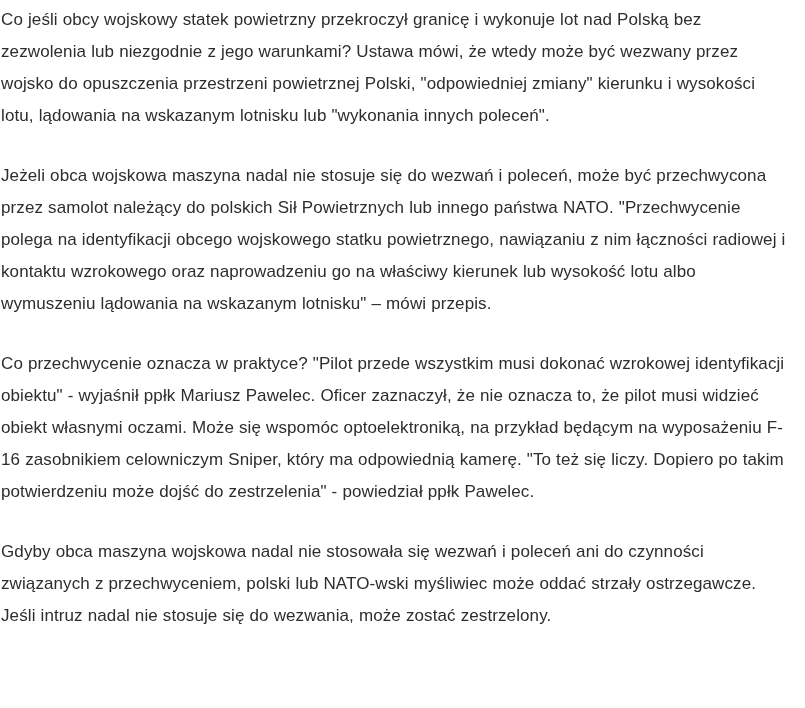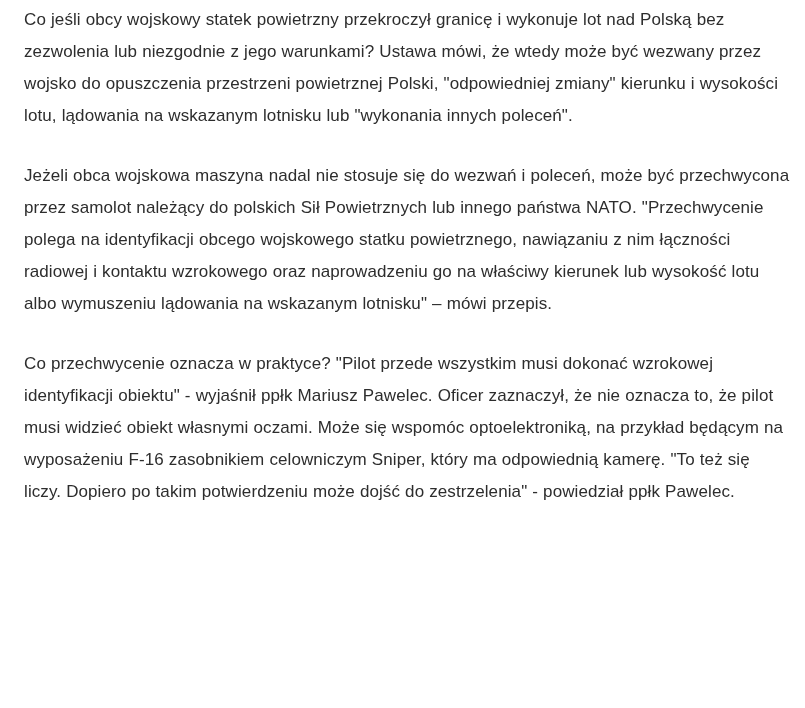--- a/index.html
+++ b/index.html
@@ -10,21 +10,21 @@
   }
   body {
     width: 805px;
     height: 708px;
     overflow: hidden;
     font-family: "Liberation Sans", sans-serif;
   }
   .article-body {
     box-sizing: border-box;
     width: 805px;
-    padding: 0px 14px 0px 24px;
+    padding: 0px 14px 0px 1px;
   }
   .article-body p {
     margin: 0 0 28px 0;
     font-size: 17px;
     line-height: 32px;
     color: #2d2d2d;
     font-weight: 400;
     text-align: left;
     letter-spacing: 0.1px;
     word-spacing: 0.2px;
@@ -36,13 +36,14 @@
     margin-bottom: 0;
   }
 </style>
 </head>
 <body>
 
 <article class="article-body">
   <p>Co jeśli obcy wojskowy statek powietrzny przekroczył granicę i wykonuje lot nad Polską bez zezwolenia lub niezgodnie z jego warunkami? Ustawa mówi, że wtedy może być wezwany przez wojsko do opuszczenia przestrzeni powietrznej Polski, "odpowiedniej zmiany" kierunku i wysokości lotu, lądowania na wskazanym lotnisku lub "wykonania innych poleceń".</p>
   <p>Jeżeli obca wojskowa maszyna nadal nie stosuje się do wezwań i poleceń, może być przechwycona przez samolot należący do polskich Sił Powietrznych lub innego państwa NATO. "Przechwycenie polega na identyfikacji obcego wojskowego statku powietrznego, nawiązaniu z nim łączności radiowej i kontaktu wzrokowego oraz naprowadzeniu go na właściwy kierunek lub wysokość lotu albo wymuszeniu lądowania na wskazanym lotnisku" – mówi przepis.</p>
   <p>Co przechwycenie oznacza w praktyce? "Pilot przede wszystkim musi dokonać wzrokowej identyfikacji obiektu" - wyjaśnił ppłk Mariusz Pawelec. Oficer zaznaczył, że nie oznacza to, że pilot musi widzieć obiekt własnymi oczami. Może się wspomóc optoelektroniką, na przykład będącym na wyposażeniu F-16 zasobnikiem celowniczym Sniper, który ma odpowiednią kamerę. "To też się liczy. Dopiero po takim potwierdzeniu może dojść do zestrzelenia" - powiedział ppłk Pawelec.</p>
+  <p>Gdyby obca maszyna wojskowa nadal nie stosowała się wezwań i poleceń ani do czynności związanych z przechwyceniem, polski lub NATO-wski myśliwiec może oddać strzały ostrzegawcze. Jeśli intruz nadal nie stosuje się do wezwania, może zostać zestrzelony.</p>
 </article>
 
 </body></html>

